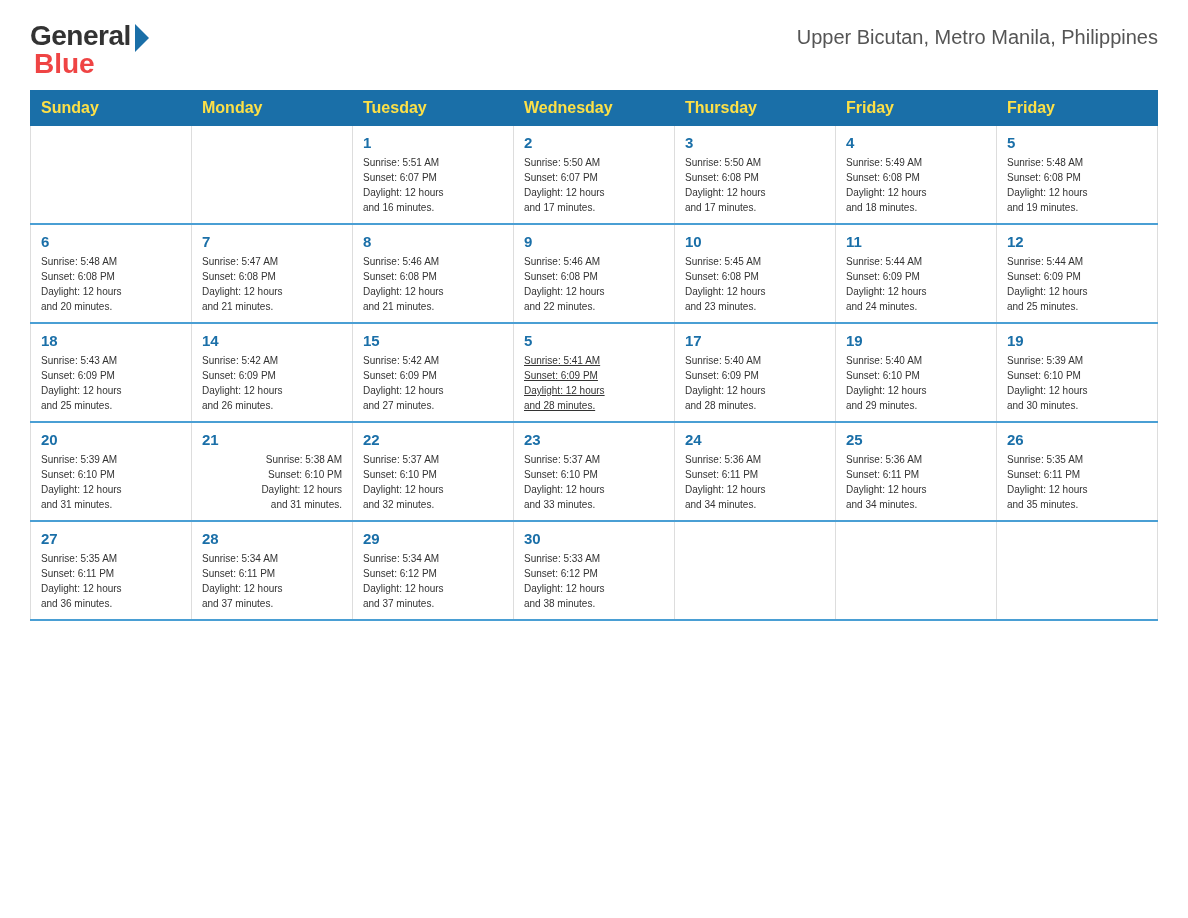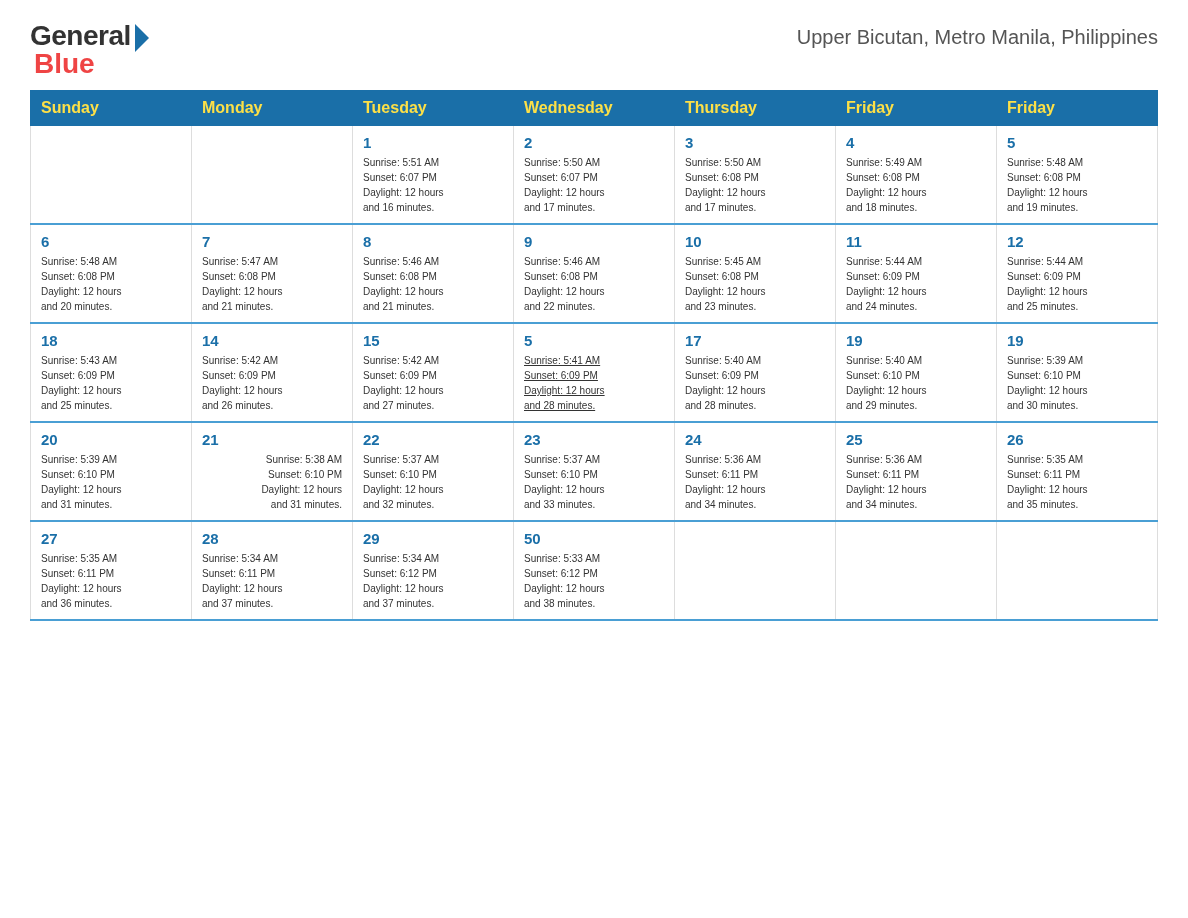--- a/index.html
+++ b/index.html
@@ -342,21 +342,21 @@
 and 37 minutes.</div>
         </td>
         <td>
           <span class="day-number">29</span>
           <div class="day-info" style="white-space: pre-line;">Sunrise: 5:34 AM
 Sunset: 6:12 PM
 Daylight: 12 hours
 and 37 minutes.</div>
         </td>
         <td>
-          <span class="day-number">50</span>
+          <span class="day-number">30</span>
           <div class="day-info" style="white-space: pre-line;">Sunrise: 5:33 AM
 Sunset: 6:12 PM
 Daylight: 12 hours
 and 38 minutes.</div>
         </td>
         <td class="empty-cell"></td>
         <td class="empty-cell"></td>
         <td class="empty-cell"></td>
       </tr>
     </tbody>

